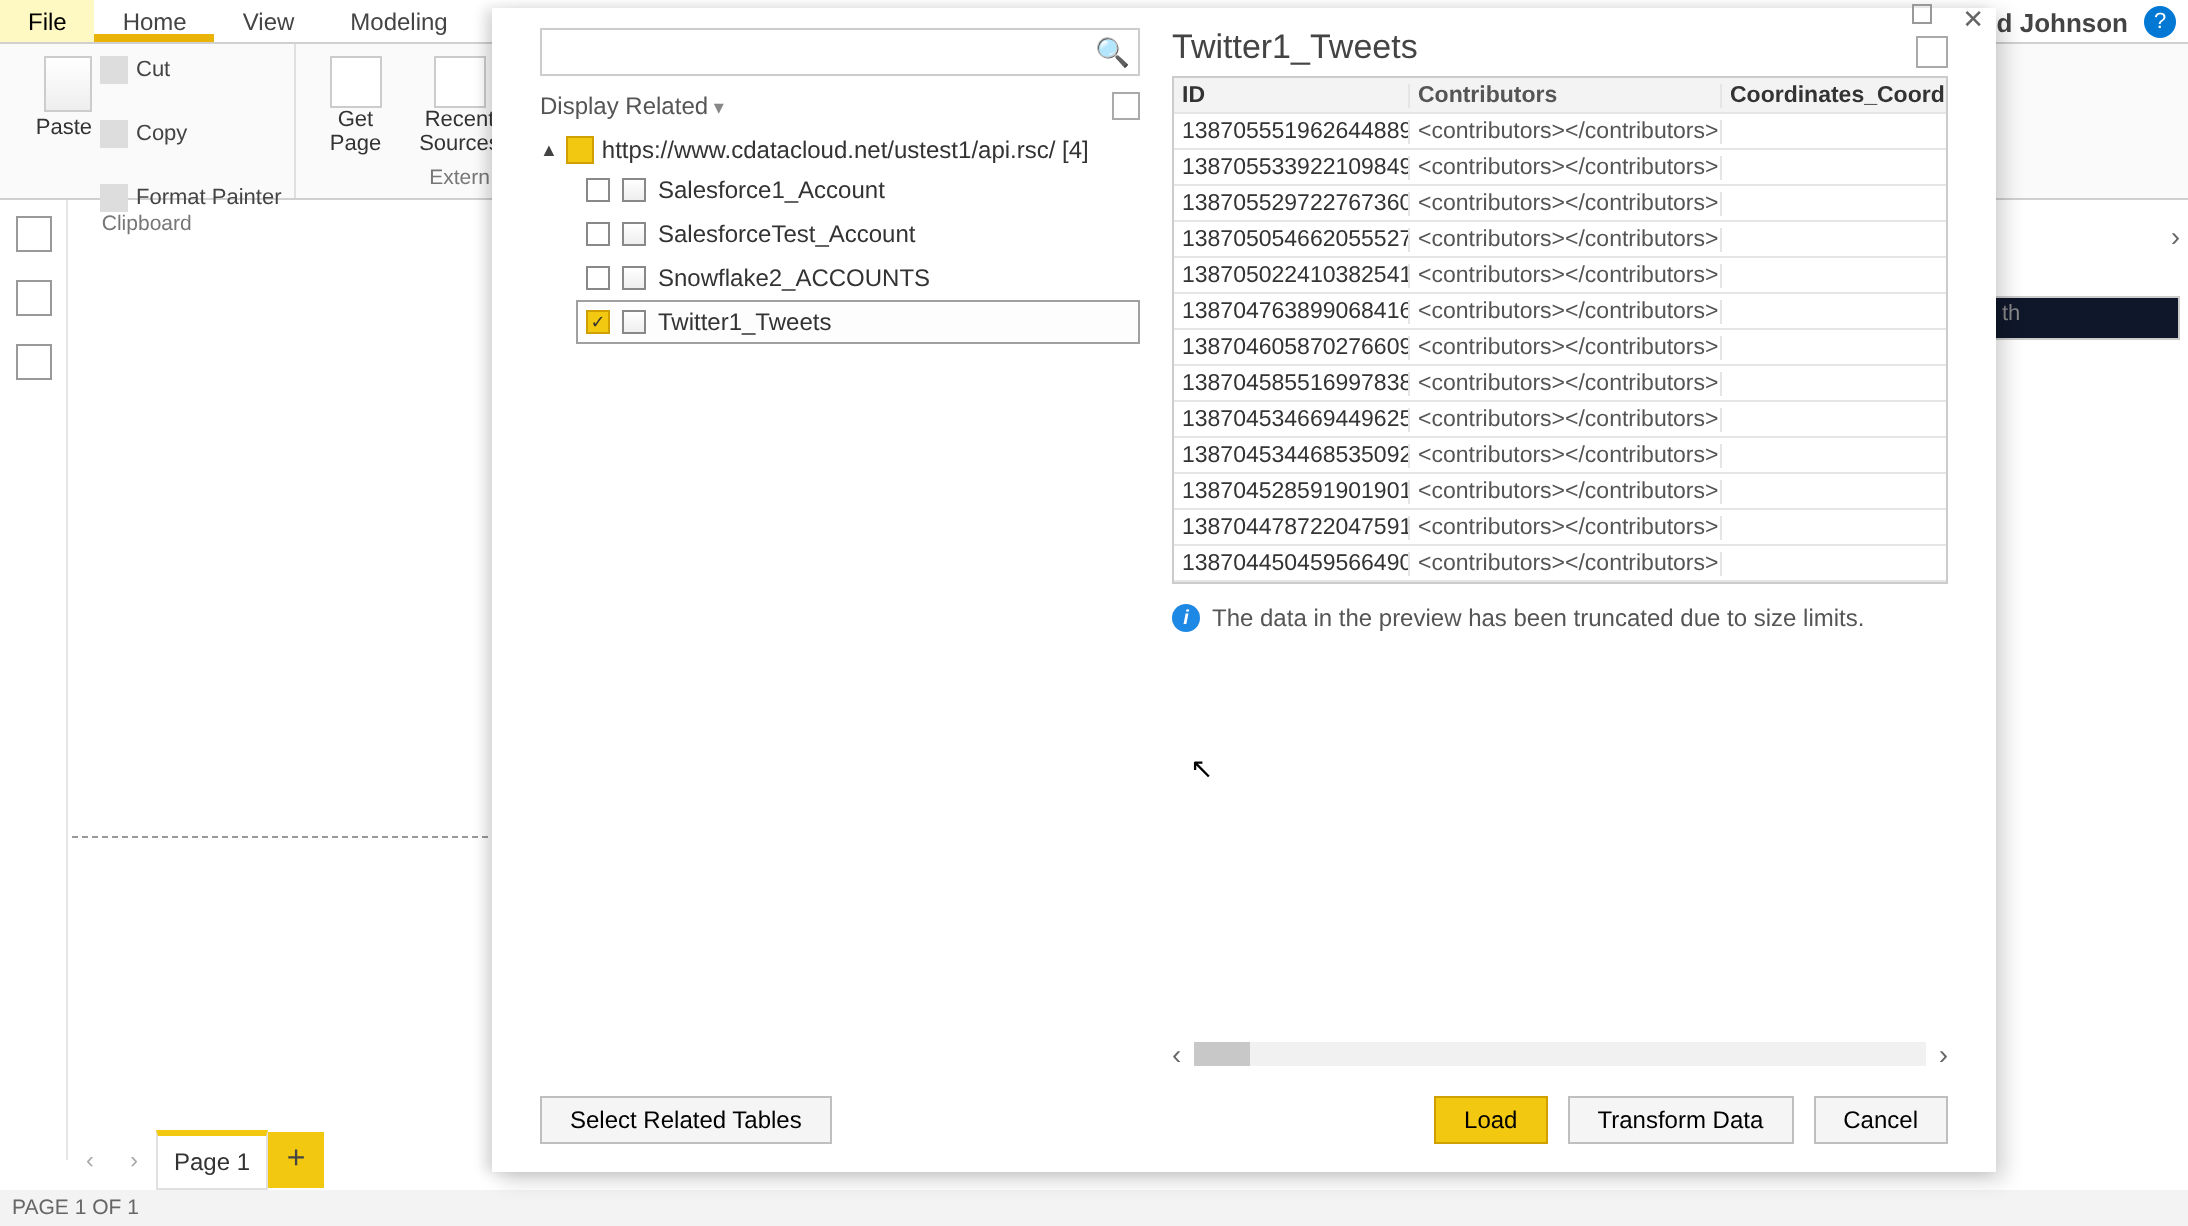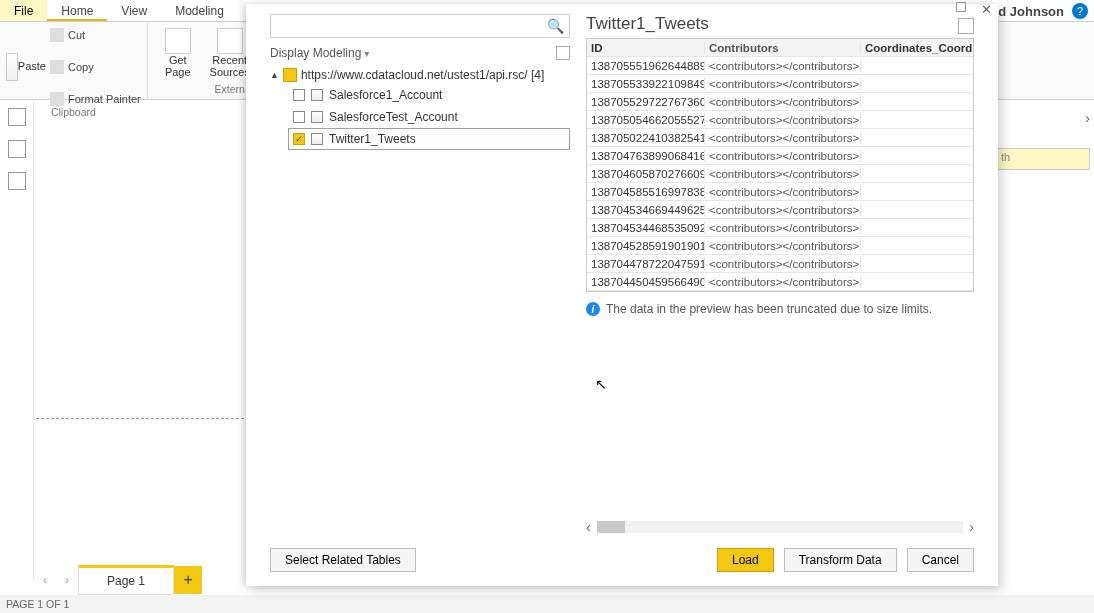--- a/index.html
+++ b/index.html
@@ -2,60 +2,60 @@
 <html><head>
 <meta charset="utf-8">
 <style>
   * { box-sizing: border-box; font-family: "Segoe UI", Tahoma, sans-serif; }
   body { margin: 0; width: 1094px; height: 613px; overflow: hidden; background: #fff; font-size: 12px; color: #333; position: relative; }
 
   
   .tabs { display: flex; align-items: stretch; height: 22px; border-bottom: 1px solid #d0d0d0; }
   .tab { padding: 4px 14px 0 14px; font-size: 12px; color: #444; cursor: pointer; }
   .tab.file { background: #fef9c3; color: #000; font-weight: 400; }
-  .tab.active { border-bottom: 2px solid #eab308; }
+  .tab.active { border-bottom: 4px solid #eab308; }
 
   
   .wincontrols { position: absolute; top: 0; right: 0; display: flex; align-items: center; height: 22px; }
   .wincontrols .user { font-size: 13px; color: #444; padding: 0 8px; font-weight: bold; }
   .wincontrols .help { width: 16px; height: 16px; border-radius: 50%; background: #0078d4; color: #fff; display: flex; align-items: center; justify-content: center; font-size: 11px; margin-right: 6px; }
   .wincontrols .winbtn { width: 32px; text-align: center; color: #666; font-size: 12px; }
 
   
   .ribbon { display: flex; height: 78px; border-bottom: 1px solid #d0d0d0; background: #fafafa; }
   .group { border-right: 1px solid #e0e0e0; padding: 2px 6px; display: flex; flex-direction: column; justify-content: space-between; }
   .group-label { font-size: 10.5px; color: #777; text-align: center; padding-bottom: 2px; }
   .clip-body { display: flex; gap: 4px; }
-  .paste { display: flex; flex-direction: row; align-items: center; width: 40px; }
+  .paste { display: flex; flex-direction: column; align-items: flex-end; width: 40px; }
   .paste .ic { width: 24px; height: 28px; border: 1px solid #ccc; background: linear-gradient(#fff,#eee); margin-top: 4px; }
   .paste span { font-size: 11px; margin-top: 2px; }
   .small-btns { display: flex; flex-direction: column; gap: 18px; margin-top: 4px; }
   .small-btn { display: flex; align-items: center; gap: 4px; font-size: 11px; color: #444; }
   .small-btn .sic { width: 14px; height: 14px; background: #ddd; }
   .big-btn { display: flex; flex-direction: column; align-items: center; width: 48px; font-size: 11px; text-align: center; }
   .big-btn .bic { width: 26px; height: 26px; background: #fff; border: 1px solid #ccc; margin-top: 4px; }
   .big-row { display:flex; gap: 4px; }
 
   
   .left-rail { position: absolute; top: 100px; left: 0; width: 34px; display: flex; flex-direction: column; gap: 14px; align-items: center; padding-top: 8px; border-right: 1px solid #e5e5e5; height: 480px; }
   .rail-ic { width: 18px; height: 18px; border: 1px solid #999; background: #fff; }
 
   
   .page-tabs { position: absolute; bottom: 18px; left: 34px; height: 30px; display: flex; align-items: center; }
   .pg-nav { width: 22px; text-align: center; color: #aaa; }
-  .pg-tab { padding: 6px 28px; border:1px solid #e0e0e0; border-top: 3px solid transparent; font-size: 12px; background: #fff; }
+  .pg-tab { padding: 6px 8px; border:1px solid #e0e0e0; border-top: 3px solid transparent; font-size: 12px; background: #fff; }
   .pg-tab.active { border-top-color: #f2c811; }
   .pg-add { width: 28px; height: 28px; display:flex;align-items:center;justify-content:center; background:#f2c811; color:#444; font-size:16px; }
 
   .statusbar { position:absolute; bottom:0; left:0; right:0; height:18px; background:#f3f3f3; font-size:10.5px; color:#666; padding-left:6px; display:flex; align-items:center; }
 
   .canvas-dash { position:absolute; top:418px; left:36px; width:208px; border-top:1px dashed #999; }
 
   
-  .search-stub { position:absolute; top:148px; right:4px; width:94px; height:22px; border:1px solid #ccc; padding:2px 4px; font-size:11px; color:#888; background:#fef9c3; overflow:hidden; }
+  .search-stub { position:absolute; top:148px; right:4px; width:94px; height:22px; border:1px solid #ccc; padding:2px 4px; font-size:11px; color:#888; background:#0f172a; overflow:hidden; }
 
   .right-chevron { position:absolute; top:110px; right:4px; color:#666; font-size:14px; }
 
   
   .dialog { position:absolute; left:246px; top:4px; width:752px; height:582px; background:#fff; box-shadow: -4px 0 6px rgba(0,0,0,0.12), 4px 4px 10px rgba(0,0,0,0.18); padding: 10px 24px 14px 24px; display:flex; flex-direction:column; }
   .dialog-close { position:absolute; top:-2px; right:6px; color:#666; font-size:13px; }
   .dialog-restore { position:absolute; top:-2px; right:32px; color:#666; font-size:11px; border:1px solid #999; width:10px; height:10px; }
 
   .dlg-title { font-size:22px; font-weight:400; color:#444; margin: 4px 0 14px 0; }
 
@@ -196,39 +196,44 @@
   <div class="dialog-restore"></div>
   <div class="dialog-close">✕</div>
 
   <div class="dlg-body">
     <div class="dlg-left">
       <div class="search-box">
         <input type="text" style="">
         <span class="mag">🔍</span>
       </div>
       <div class="disp-opt">
-        <span class="dd">Display Modeling</span>
+        <span class="dd">Display Related</span>
         <div class="refresh-ic"></div>
       </div>
       <div class="tree">
         <div class="tree-root">
           <span class="tri">▲</span>
           <span class="db"></span>
           <span>https://www.cdatacloud.net/ustest1/api.rsc/ [4]</span>
         </div>
         <div class="tree-items" id="tree-items">
             <div class="tree-item">
               <span class="chk"></span>
               <span class="tbl"></span>
               <span>Salesforce1_Account</span>
             </div>
             <div class="tree-item">
               <span class="chk"></span>
               <span class="tbl"></span>
               <span>SalesforceTest_Account</span>
+            </div>
+            <div class="tree-item">
+              <span class="chk"></span>
+              <span class="tbl"></span>
+              <span>Snowflake2_ACCOUNTS</span>
             </div>
             <div class="tree-item selected">
               <span class="chk checked"></span>
               <span class="tbl"></span>
               <span>Twitter1_Tweets</span>
             </div>
           </div>
       </div>
     </div>
 

